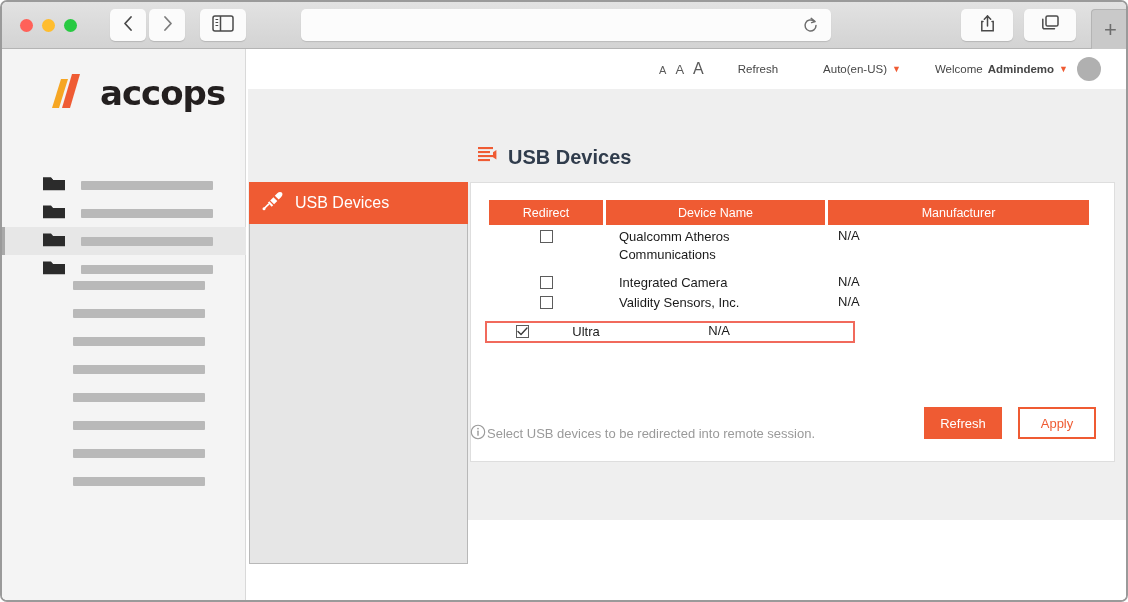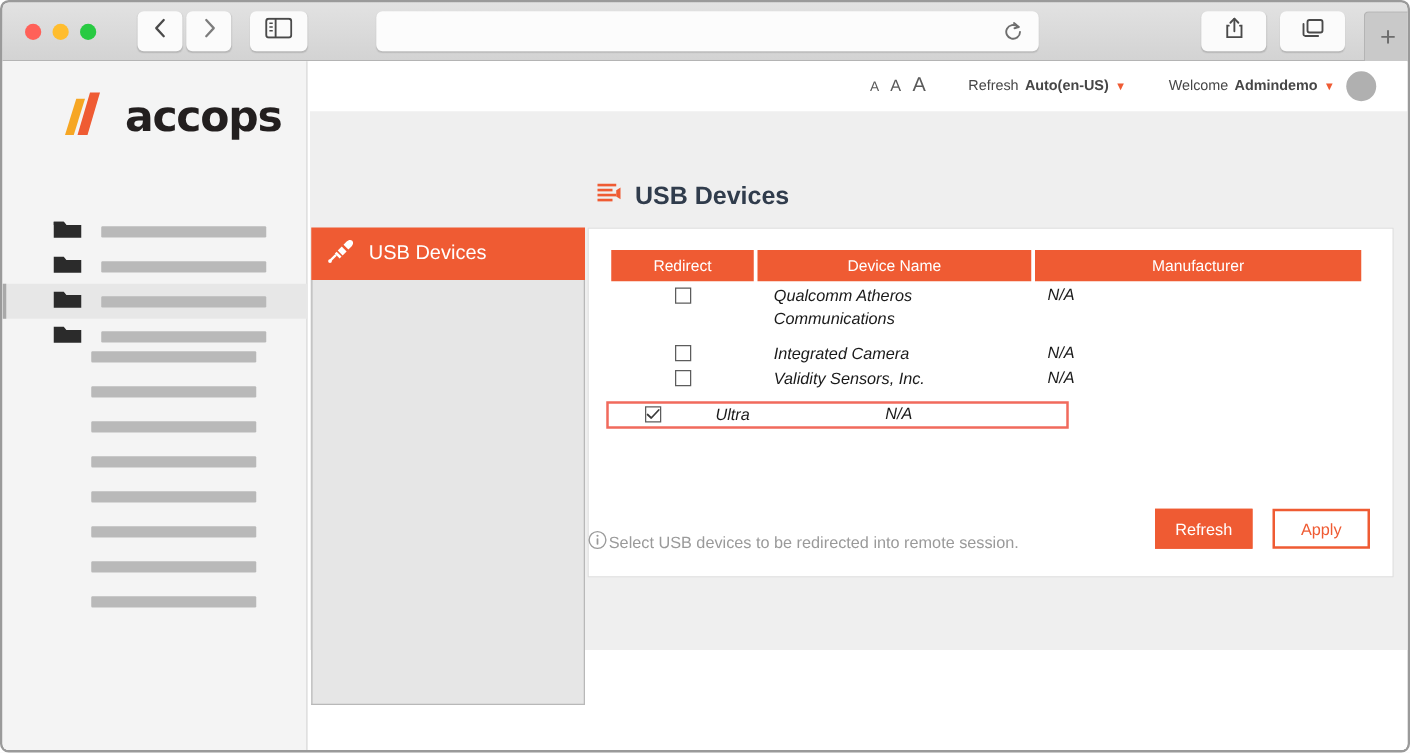--- a/index.html
+++ b/index.html
@@ -124,21 +124,21 @@
   .topbar {
     position: absolute; left: 0; top: 0;
     width: 879px; height: 40px;
     background: #ffffff;
     display: flex; align-items: center; justify-content: flex-end;
     padding-right: 25px; gap: 0;
   }
   .fontsizes { display: flex; align-items: baseline; gap: 9px; color: #5a5a5a; margin-right: 34px; }
   .fs1 { font-size: 11px; } .fs2 { font-size: 13px; } .fs3 { font-size: 16px; }
   .kb { font-size: 11.5px; color: #464646; margin-right: 34px; display: flex; align-items: center; gap: 5px; }
-  .kb b { font-weight: 700; }
+  .kb b { font-weight: 400; margin-left: 40px; }
   .caret { color: #ef5b33; font-size: 9px; }
   .welcome { font-size: 11.5px; color: #464646; display: flex; align-items: center; gap: 5px; }
   .welcome b { font-weight: 700; }
   .avatar { width: 24px; height: 24px; border-radius: 50%; background: #b0b0b0; margin-left: 9px; }
 
   
   .shell {
     position: absolute; left: 1px; top: 40px;
     width: 878px; height: 431px;
     background: #efefef;
@@ -182,21 +182,20 @@
   }
   .th-redirect { width: 114px; }
   .th-device   { width: 219px; }
   .th-mfr      { width: 261px; }
 
   .tbody { position: absolute; left: 18px; top: 45px; width: 600px; }
   .trow {
     display: flex; align-items: flex-start;
     font-size: 13px; color: #1a1a1a;
     position: relative;
-    font-style: italic;
   }
   .td-check { width: 114px; display: flex; justify-content: center; padding-top: 2px; }
   .cb {
     width: 13px; height: 13px;
     border: 1px solid #5c5c5c; background: #ffffff;
     display: flex; align-items: center; justify-content: center;
   }
   .cb svg { display: block; }
   .td-device { width: 219px; padding-left: 16px; line-height: 18px; }
   .td-mfr { width: 261px; padding-left: 16px; }

